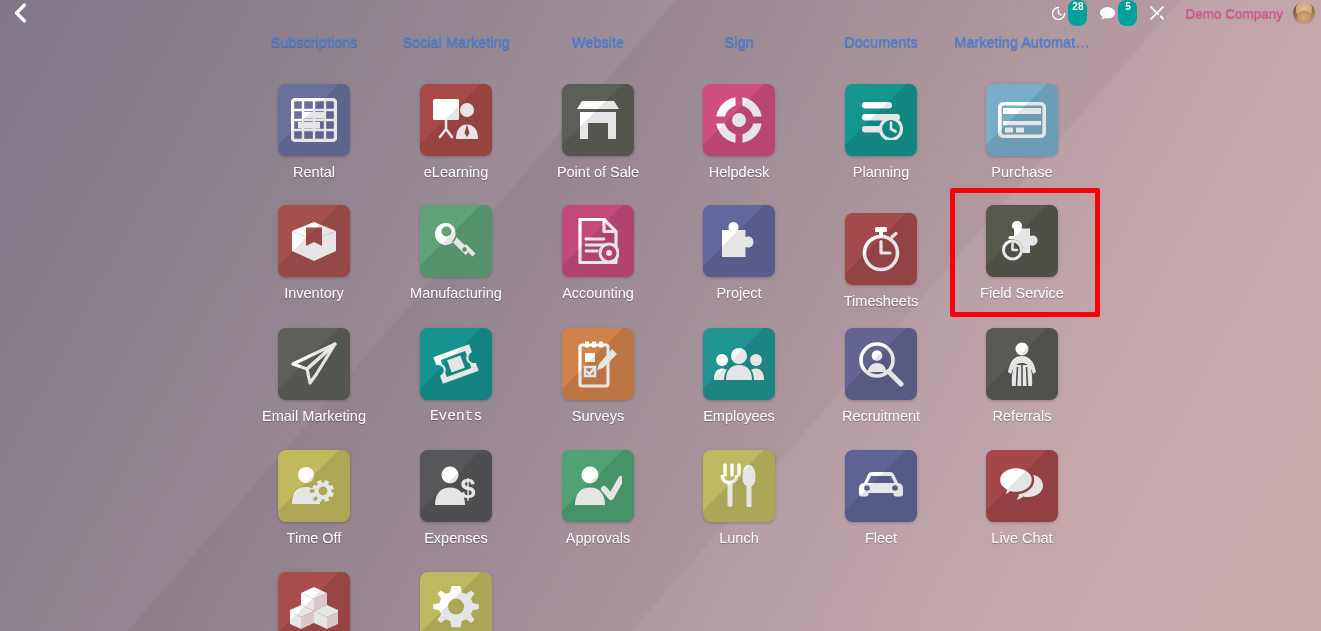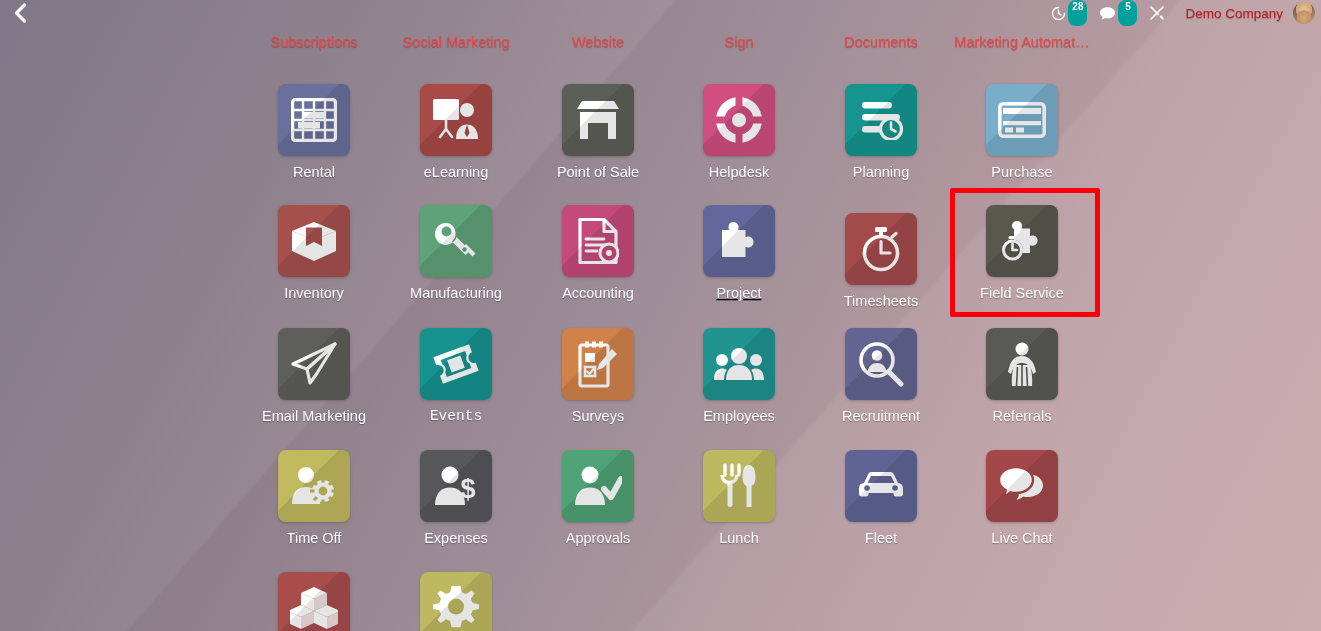--- a/index.html
+++ b/index.html
@@ -51,21 +51,21 @@
     height: 26px;
     min-width: 19px;
     padding: 0 4px;
     border-radius: 8px;
     text-align: center;
     margin-left: 2px;
     display: inline-block;
     letter-spacing: 0px;
   }
   .company-name {
-    color: #b91c1c;
+    color: #ec4899;
     font-size: 13.5px;
     padding: 0 8px 0 10px;
     white-space: nowrap;
     text-shadow: 0 1px 1px rgba(0,0,0,0.25);
   }
   .avatar {
     width: 22px; height: 22px;
     border-radius: 50%;
     overflow: hidden;
     margin-left: 2px;
@@ -81,21 +81,21 @@
   
   .categories {
     position: absolute;
     top: 34px; left: 0;
     width: 1321px;
     height: 24px;
   }
   .cat {
     position: absolute;
     top: 0;
-    color: #ef4444;
+    color: #3b82f6;
     font-size: 14.5px;
     white-space: nowrap;
     text-shadow: 0 1px 1px rgba(0,0,0,0.28);
     cursor: pointer;
     transform: translateX(-50%);
   }
 
   
   .grid { position: absolute; top: 0; left: 0; width: 1312px; height: 631px; }
   .app {
@@ -301,21 +301,21 @@
         <svg width="42" height="46" viewBox="0 0 42 46">
         <path d="M3 1.5 H27 L39 13.5 V44.5 H3 Z" fill="none" stroke="#ffffff" stroke-width="3.2" stroke-linejoin="round"></path>
         <path d="M27 1.5 L27 13.5 L39 13.5" fill="none" stroke="#ffffff" stroke-width="3.2" stroke-linejoin="round"></path>
         <path d="M9 21 H27 M9 27 H27 M9 33 H20" stroke="#ffffff" stroke-width="2.8" stroke-linecap="round"></path>
         <circle cx="32" cy="35" r="9" fill="#c54a7c" stroke="#ffffff" stroke-width="3"></circle>
         <circle cx="32" cy="35" r="3" fill="#ffffff"></circle>
       </svg>
       </div>
       <div class="app-label">Accounting</div>
     </div>
-    <div class="app" style="left: 668px; top: 205px; text-decoration: underline;">
+    <div class="app" style="left: 668px; top: 205px;">
       <div class="tile" style="background: rgb(99, 103, 155);">
         <svg width="44" height="42" viewBox="0 0 44 42">
         <path d="M16 2 C19 2 21.5 4.2 21.5 7 C21.5 8.4 21 9.3 21 10 L28.5 10 L28.5 17 C29.2 17 30.1 16.5 31.5 16.5 C34.3 16.5 36.5 19 36.5 22 C36.5 25 34.3 27.5 31.5 27.5 C30.1 27.5 29.2 27 28.5 27 L28.5 37 L5 37 L5 10 L12 10 C12 9.3 11.5 8.4 11.5 7 C11.5 4.2 13 2 16 2 Z" fill="#ffffff"></path>
       </svg>
       </div>
       <div class="app-label">Project</div>
     </div>
     <div class="app" style="left: 810px; top: 205px; margin-top: 8px;">
       <div class="tile" style="background: rgb(163, 74, 74);">
         <svg width="44" height="46" viewBox="0 0 44 46">

